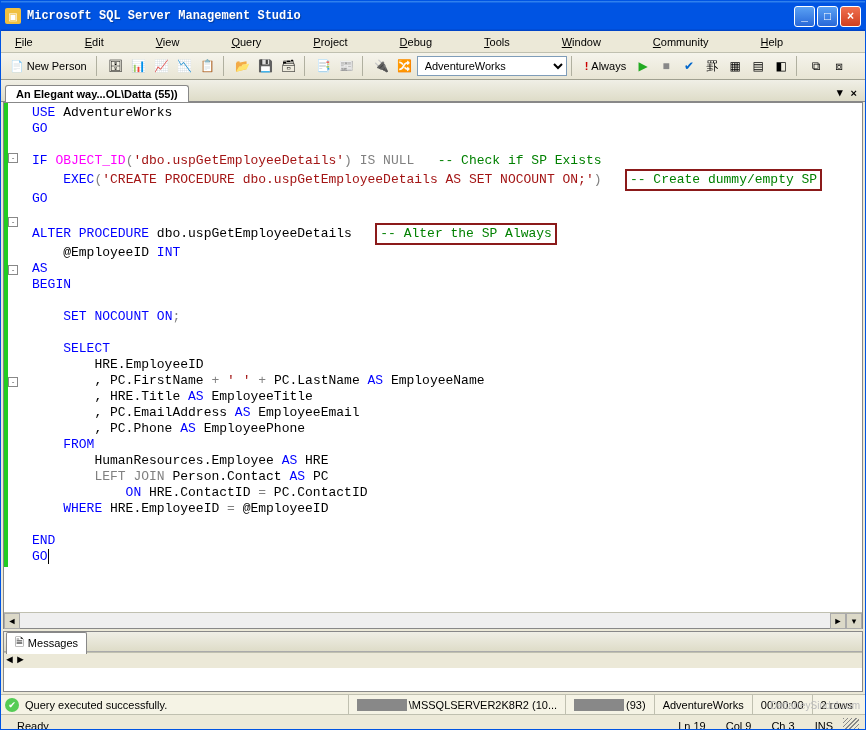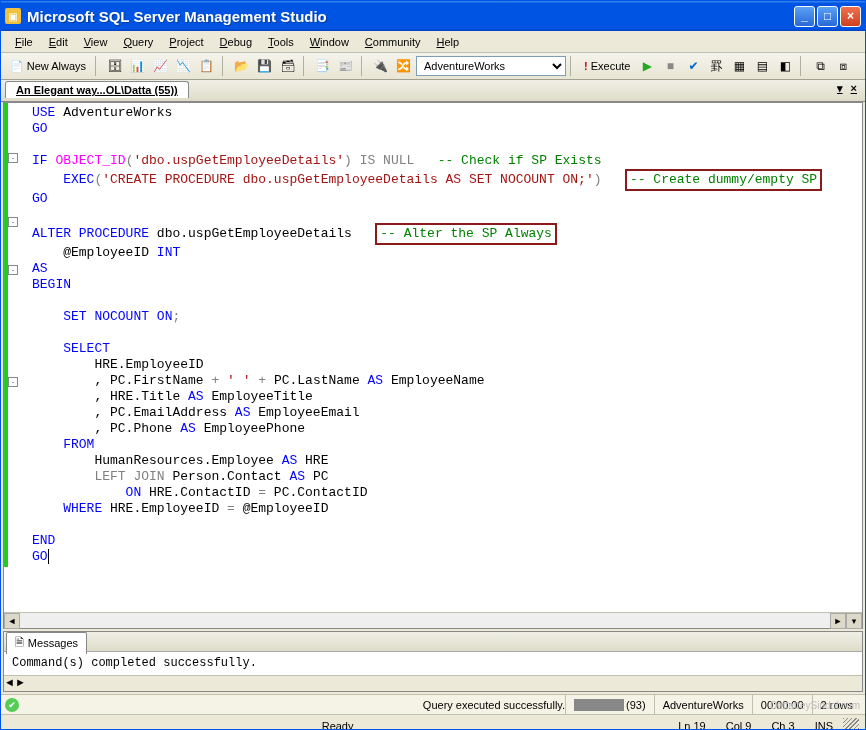--- a/index.html
+++ b/index.html
@@ -1,45 +1,45 @@
 <!DOCTYPE html>
 <html><head>
 <meta charset="utf-8">
 <style>
 * { margin: 0; padding: 0; box-sizing: border-box; }
 body { font-family: Tahoma, sans-serif; font-size: 11px; background: #ece9d8; width: 866px; height: 730px; overflow: hidden; border: 1px solid #0054e3; }
 
 
 .titlebar { height: 30px; background: linear-gradient(to bottom, #3c8cf0 0%, #0054e3 8%, #0054e3 92%, #0040c0 100%); display: flex; align-items: center; padding: 0 4px; color: #fff; }
 .titlebar .icon { width: 16px; height: 16px; margin-right: 6px; background: #f0c040; border-radius: 2px; display:flex; align-items:center; justify-content:center; font-size:10px; }
-.titlebar .title { flex: 1; font-weight: bold; font-size: 15px; text-shadow: 1px 1px 1px rgba(0,0,0,0.3); }
+.titlebar .title { flex: 1; font-weight: bold; font-size: 12px; text-shadow: 1px 1px 1px rgba(0,0,0,0.3); font-family: Liberation Mono, monospace; }
 .winbtns { display: flex; gap: 2px; }
 .winbtn { width: 21px; height: 21px; border: 1px solid #fff; border-radius: 3px; display: flex; align-items: center; justify-content: center; color: #fff; font-weight: bold; font-size: 12px; }
 .winbtn.min, .winbtn.max { background: linear-gradient(to bottom, #5aa1f4, #2868d8); }
 .winbtn.close { background: linear-gradient(to bottom, #f07050, #d04020); }
 
 
-.menubar { height: 22px; background: #ece9d8; display: flex; align-items: center; padding: 0 6px; border-bottom: 1px solid #c0c0b0; }
+.menubar { height: 22px; background: #ece9d8; display: flex; align-items: center; padding: 0 6px; border-bottom: 1px solid #c0c0b0; gap: 36px; }
 .menubar .mi { padding: 2px 8px; cursor: default; }
 .menubar .mi u { text-decoration: underline; }
 
 
 .toolbars { background: linear-gradient(to bottom, #f5f4ec, #e8e5d4); padding: 2px 4px; border-bottom: 1px solid #a0a090; display:flex; align-items:center; flex-wrap:wrap; gap:1px; }
 .tbtn { width: 22px; height: 22px; display:inline-flex; align-items:center; justify-content:center; border:1px solid transparent; border-radius:2px; font-size:12px; }
 .tsep { width:5px; height:20px; border-left:1px solid #b0b0a0; margin:0 3px; }
 .newq { display:inline-flex; align-items:center; gap:3px; padding:2px 5px; }
 .dbsel { height: 20px; width: 150px; font-size:11px; border:1px solid #7f9db9; background:#fff; padding:1px 3px; }
 .exec { display:inline-flex; align-items:center; gap:3px; padding:2px 5px; }
 .exec .bang { color:#c00; font-weight:bold; }
 .play { color:#2a2; }
 .stop { color:#888; }
 .check { color:#06c; }
 
 
-.tabstrip { height: 22px; background: linear-gradient(to bottom,#f0efe6,#dedcc8); display:flex; align-items:flex-start; padding: 0 4px; border-bottom:1px solid #888;text-decoration:underline;}
+.tabstrip { height: 22px; background: linear-gradient(to bottom,#f0efe6,#dedcc8); display:flex; align-items:flex-end; padding: 0 4px; border-bottom:1px solid #888;}
 .tab { background:#fff; border:1px solid #888; border-bottom:none; padding:2px 10px; font-weight:bold; border-radius:3px 3px 0 0; position:relative; top:1px; }
 .tabstrip .spacer { flex:1; }
 .tabclose { padding:2px 4px; font-weight:bold; }
 
 
 .editor-wrap { background:#fff; height: 527px; display:flex; flex-direction:column; border:1px solid #888; margin:0 2px; }
 .editor { flex:1; overflow:auto; position:relative; }
 .code { font-family: "Courier New", monospace; font-size: 13px; line-height: 16px; white-space: pre; padding: 2px 4px 2px 24px; border-left: 4px solid #2c2; position:relative; }
 .glyph-margin { position:absolute; left:4px; top:2px; width:16px; }
 .glyph { position:absolute; left:0; width:10px; height:10px; border:1px solid #888; background:#fff; font-size:8px; line-height:8px; text-align:center; color:#555; }
@@ -61,26 +61,26 @@
 .messages { background:#fff; border:1px solid #888; margin:2px; height:61px; display:flex; flex-direction:column; }
 .msgtab { height:20px; background:linear-gradient(to bottom,#f0efe6,#dedcc8); border-bottom:1px solid #aaa; display:flex; align-items:center; }
 .msgtab .t { background:#fff; border:1px solid #888; border-bottom:none; padding:1px 8px; display:flex; align-items:center; gap:4px; margin-left:2px; border-radius:2px 2px 0 0; position:relative; top:1px;}
 .msgbody { flex:1; font-family:"Courier New",monospace; font-size:12px; padding:4px 8px; overflow:auto; }
 .msgscroll { height:16px; background:#ece9d8; border-top:1px solid #c0c0b0; display:flex; }
 
 
 .querystatus { height:20px; background:#f5f3e5; border-top:1px solid #c0c0b0; display:flex; align-items:center; padding:0 4px; font-size:11px; }
 .qs-icon { width:14px; height:14px; border-radius:50%; background:#5c5; display:flex; align-items:center; justify-content:center; color:#fff; font-size:9px; margin-right:6px; }
 .querystatus .cell { padding:0 8px; border-left:1px solid #c0c0b0; height:100%; display:flex; align-items:center;}
-.querystatus .grow { flex:1;text-align:right; }
+.querystatus .grow { flex:1; }
 .blk { background:#888; width:50px; height:12px; display:inline-block; margin-right:2px;}
 
 .statusbar { height:22px; background:#ece9d8; border-top:1px solid #c0c0b0; display:flex; align-items:center; padding:0 6px; font-size:11px; }
 .statusbar .sc { padding:0 10px; }
-.statusbar .grow { flex:1;text-align:center; }
+.statusbar .grow { flex:1; }
 .grip { width:16px; height:16px; background: repeating-linear-gradient(135deg,#888 0,#888 1px,transparent 1px,transparent 3px); margin-left:auto;}
 .watermark { position:absolute; right:6px; bottom:19px; color:#bbb; font-size:10px; }
 </style>
 </head>
 <body>
 
 <div class="titlebar">
   <div class="icon">▣</div>
   <div class="title">Microsoft SQL Server Management Studio</div>
   <div class="winbtns">
@@ -99,21 +99,21 @@
   <div class="mi"><u>D</u>ebug</div>
   <div class="mi"><u>T</u>ools</div>
   <div class="mi"><u>W</u>indow</div>
   <div class="mi"><u>C</u>ommunity</div>
   <div class="mi"><u>H</u>elp</div>
 </div>
 
 <div class="toolbars">
   <div class="newq">
     <span>📄</span>
-    <span>New Always</span>
+    <span>New Person</span>
   </div>
   <span class="tsep"></span>
   <span class="tbtn">🗄</span>
   <span class="tbtn">📊</span>
   <span class="tbtn">📈</span>
   <span class="tbtn">📉</span>
   <span class="tbtn">📋</span>
   <span class="tsep"></span>
   <span class="tbtn">📂</span>
   <span class="tbtn">💾</span>
@@ -123,21 +123,21 @@
   <span class="tbtn">📰</span>
   <span class="tsep"></span>
   <span class="tbtn">🔌</span>
   <span class="tbtn">🔀</span>
   <select class="dbsel">
     <option>AdventureWorks</option>
   </select>
   <span class="tsep"></span>
   <div class="exec">
     <span class="bang">!</span>
-    <span>Execute</span>
+    <span>Always</span>
   </div>
   <span class="tbtn play">▶</span>
   <span class="tbtn stop">■</span>
   <span class="tbtn check">✔</span>
   <span class="tbtn">罫</span>
   <span class="tbtn">▦</span>
   <span class="tbtn">▤</span>
   <span class="tbtn">◧</span>
   <span class="tsep"></span>
   <span class="tbtn">⧉</span>
@@ -198,31 +198,34 @@
   </div>
 </div>
 
 <div class="messages">
   <div class="msgtab">
     <div class="t">
       <span>🗎</span>
       <span>Messages</span>
     </div>
   </div>
-  <div class="msgbody">Command(s) completed successfully.</div>
   <div class="msgscroll">
     <div class="arrow">◄</div>
     <div class="track"></div>
     <div class="arrow">►</div>
   </div>
 </div>
 
 <div class="querystatus">
   <div class="qs-icon">✔</div>
   <div class="grow">Query executed successfully.</div>
+  <div class="cell">
+      <span class="blk"></span>
+      <span>\MSSQLSERVER2K8R2 (10...</span>
+    </div>
   <div class="cell">
       <span class="blk"></span>
       <span>(93)</span>
     </div>
   <div class="cell">AdventureWorks</div>
   <div class="cell">00:00:00</div>
   <div class="cell">2 rows</div>
 </div>
 
 <div class="statusbar">

